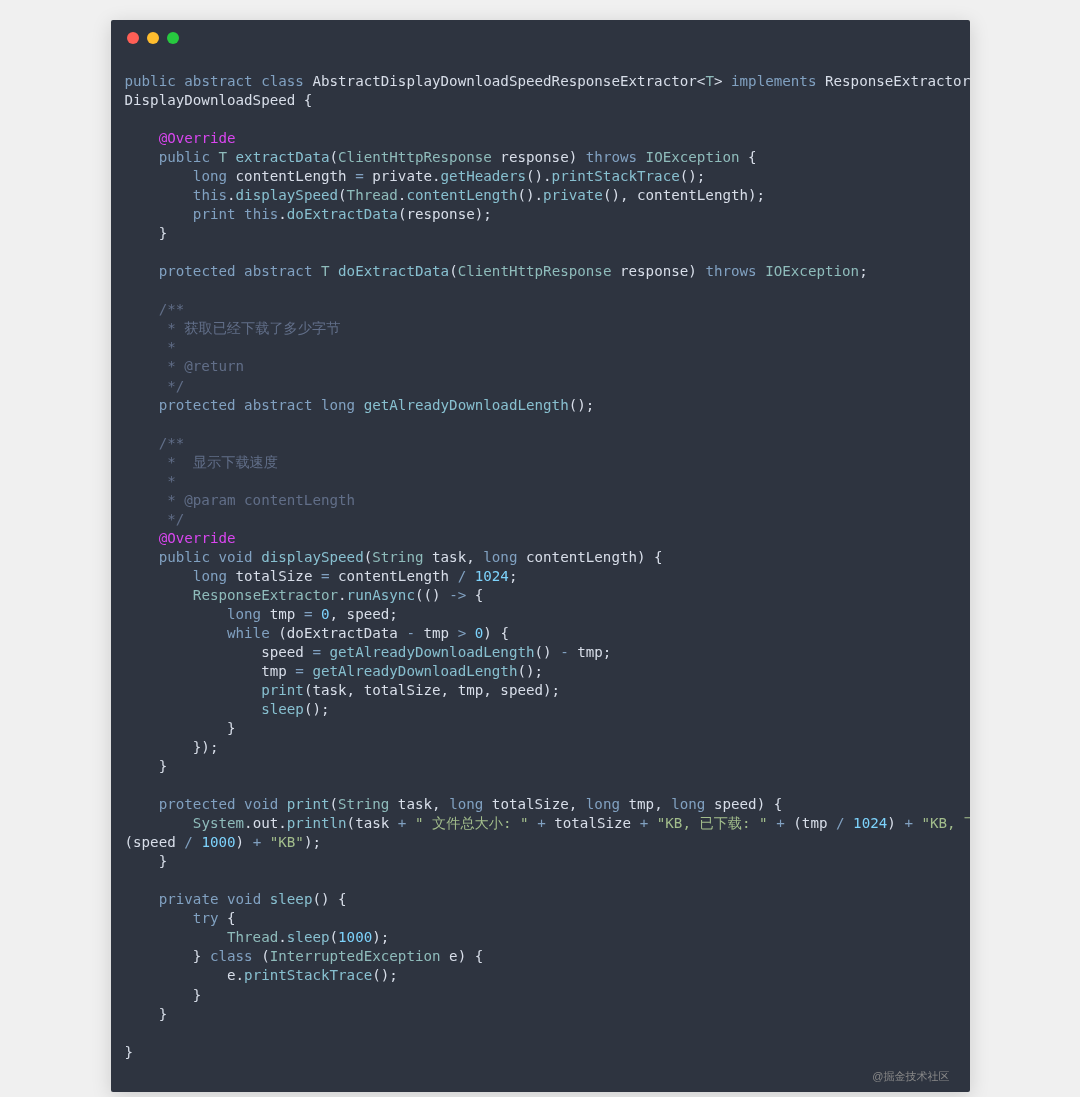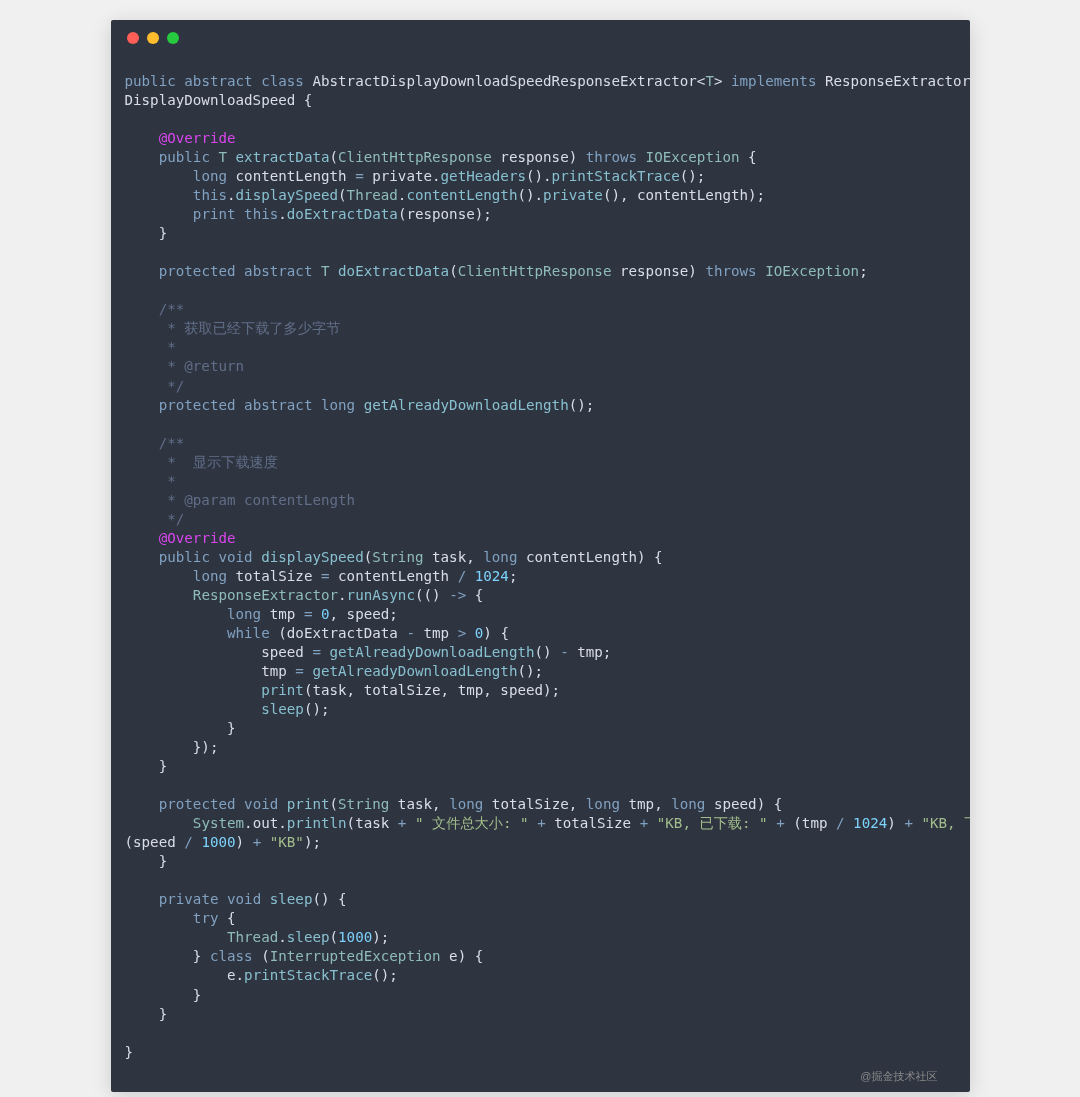--- a/index.html
+++ b/index.html
@@ -48,21 +48,21 @@
   .fn { color: #88c0d0; }      
   .num { color: #7dd3fc; }     
   .str { color: #a3be8c; }     
   .ann { color: #d946ef; margin-top: 9px; }     
   .com { color: #616e88; }     
   .op  { color: #81a1c1; }     
   .pln { color: #d8dee9; }
   .watermark {
     position: absolute;
     bottom: 8px;
-    right: 32px;
+    right: 20px;
     font-size: 11px;
     color: #888;
     font-family: sans-serif;
   }
 </style>
 </head>
 <body>
 
 <div class="window">
   <div class="titlebar">

